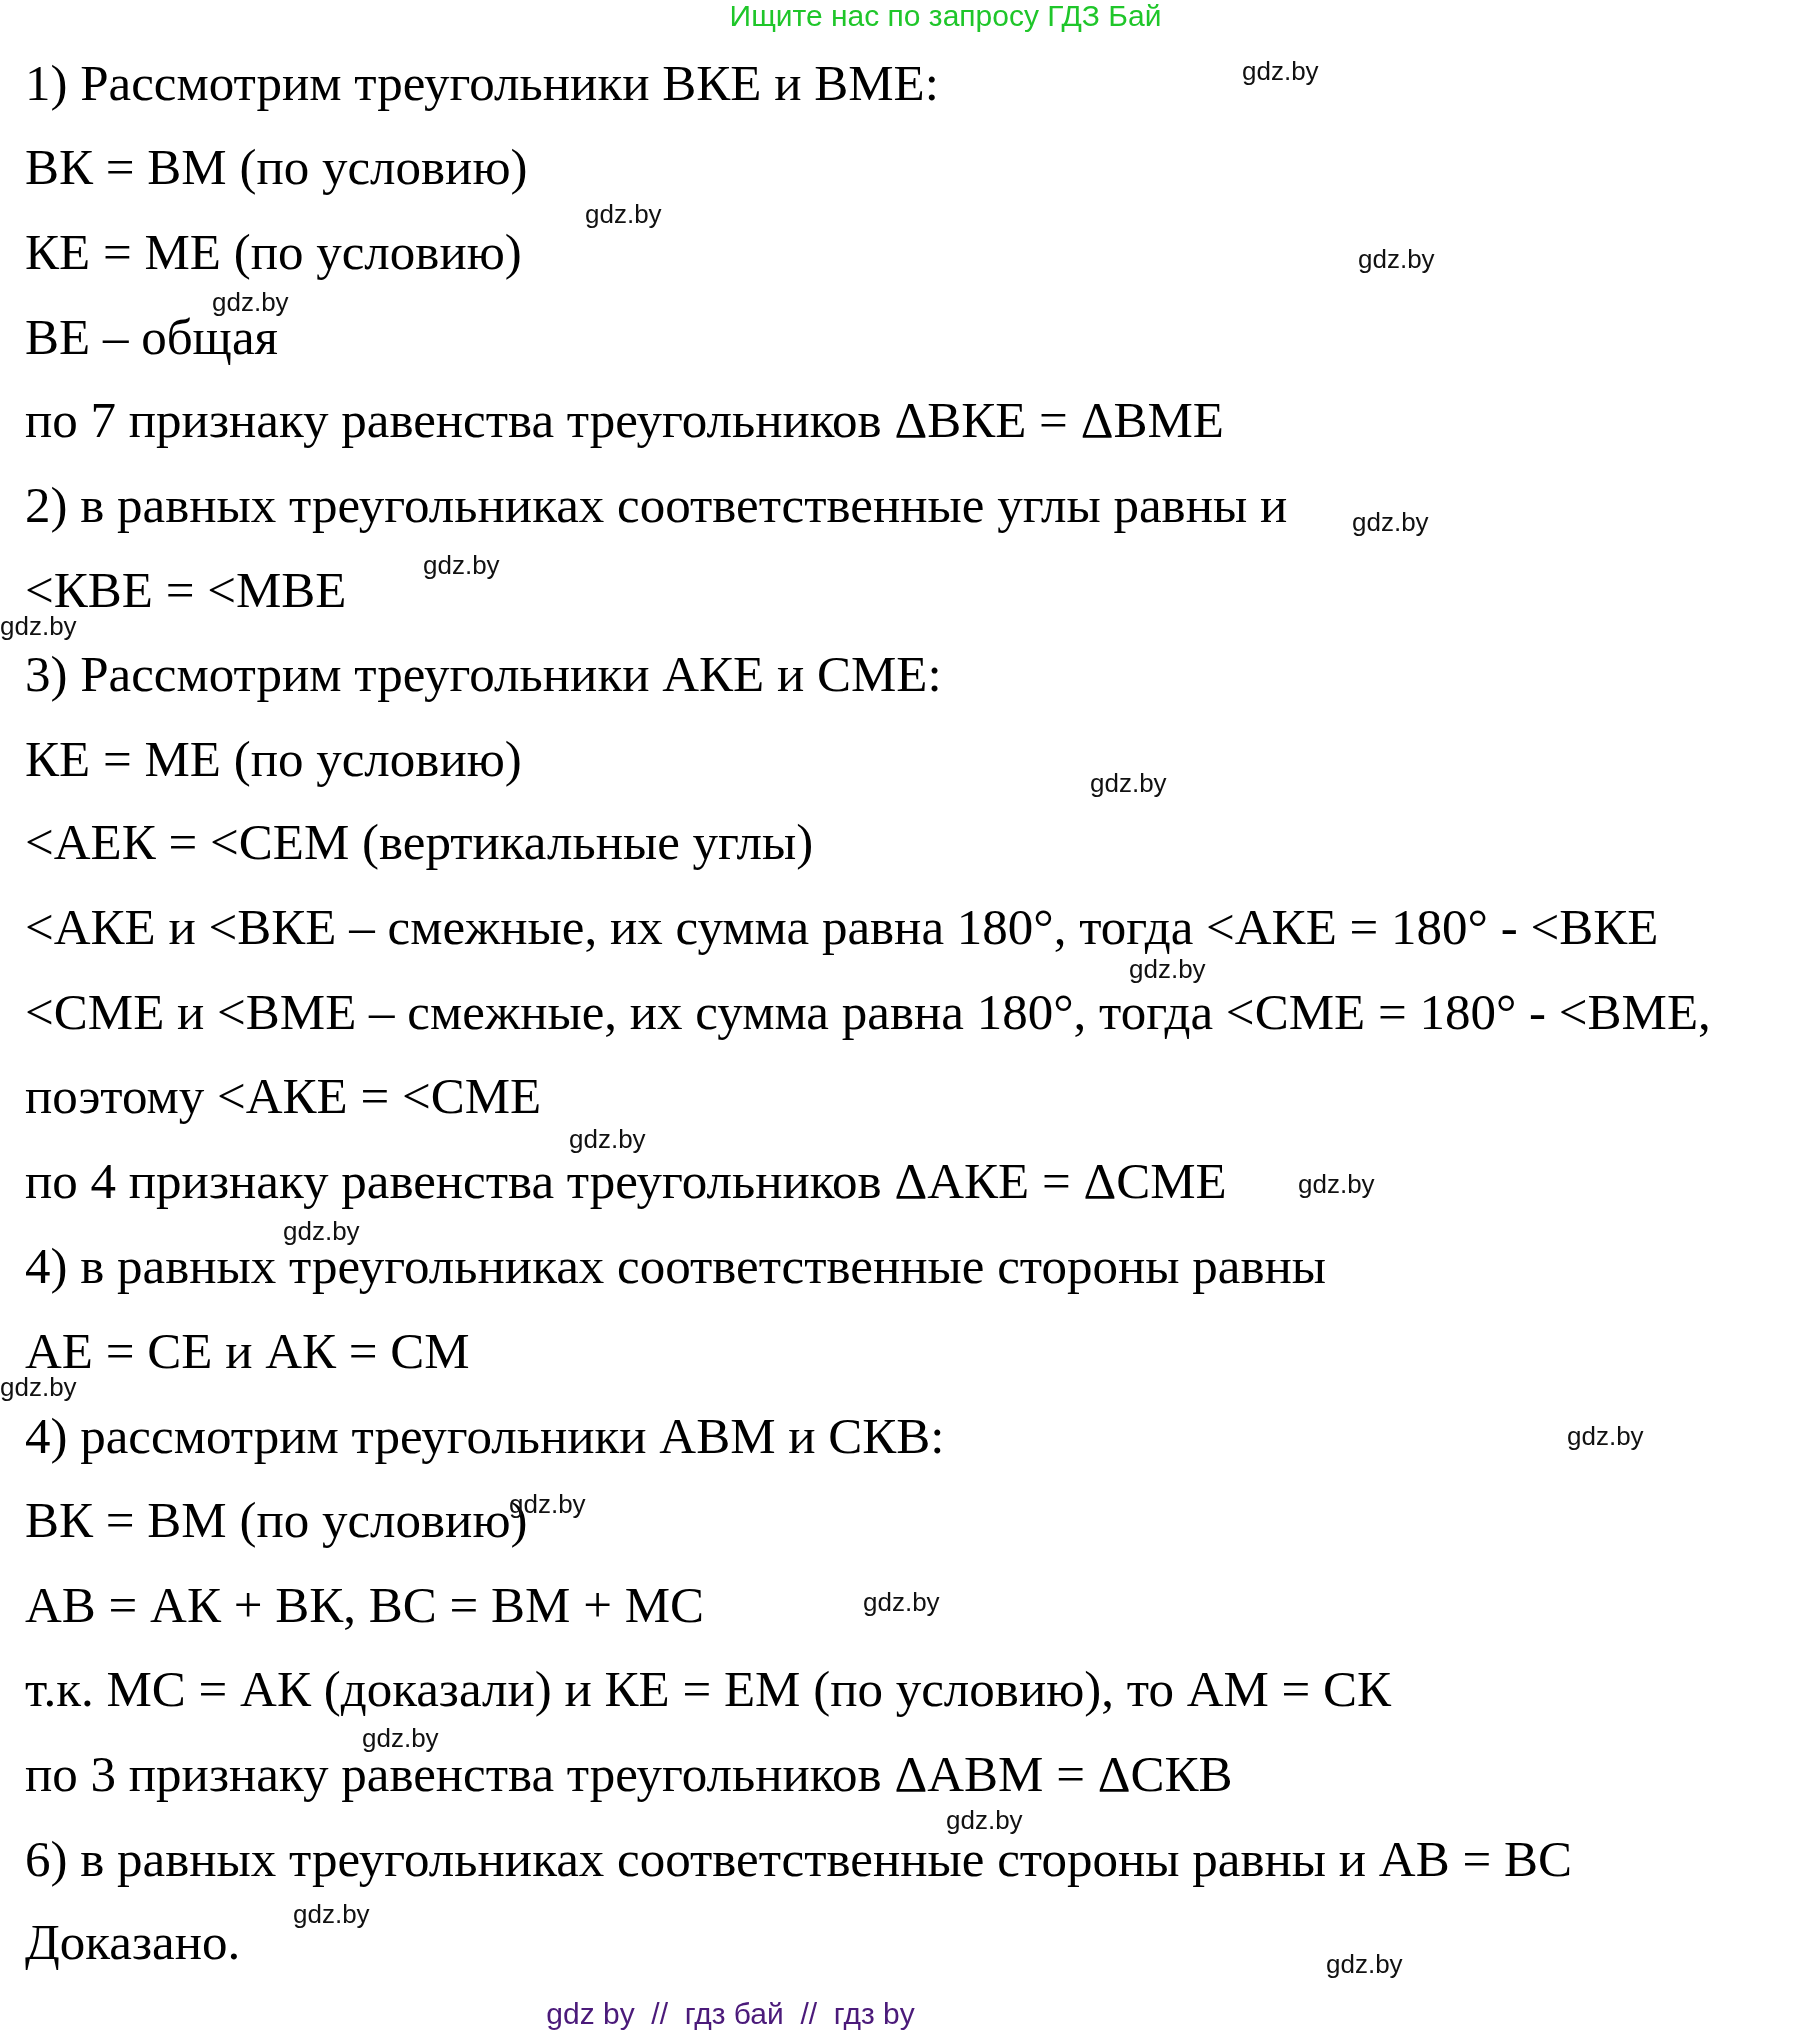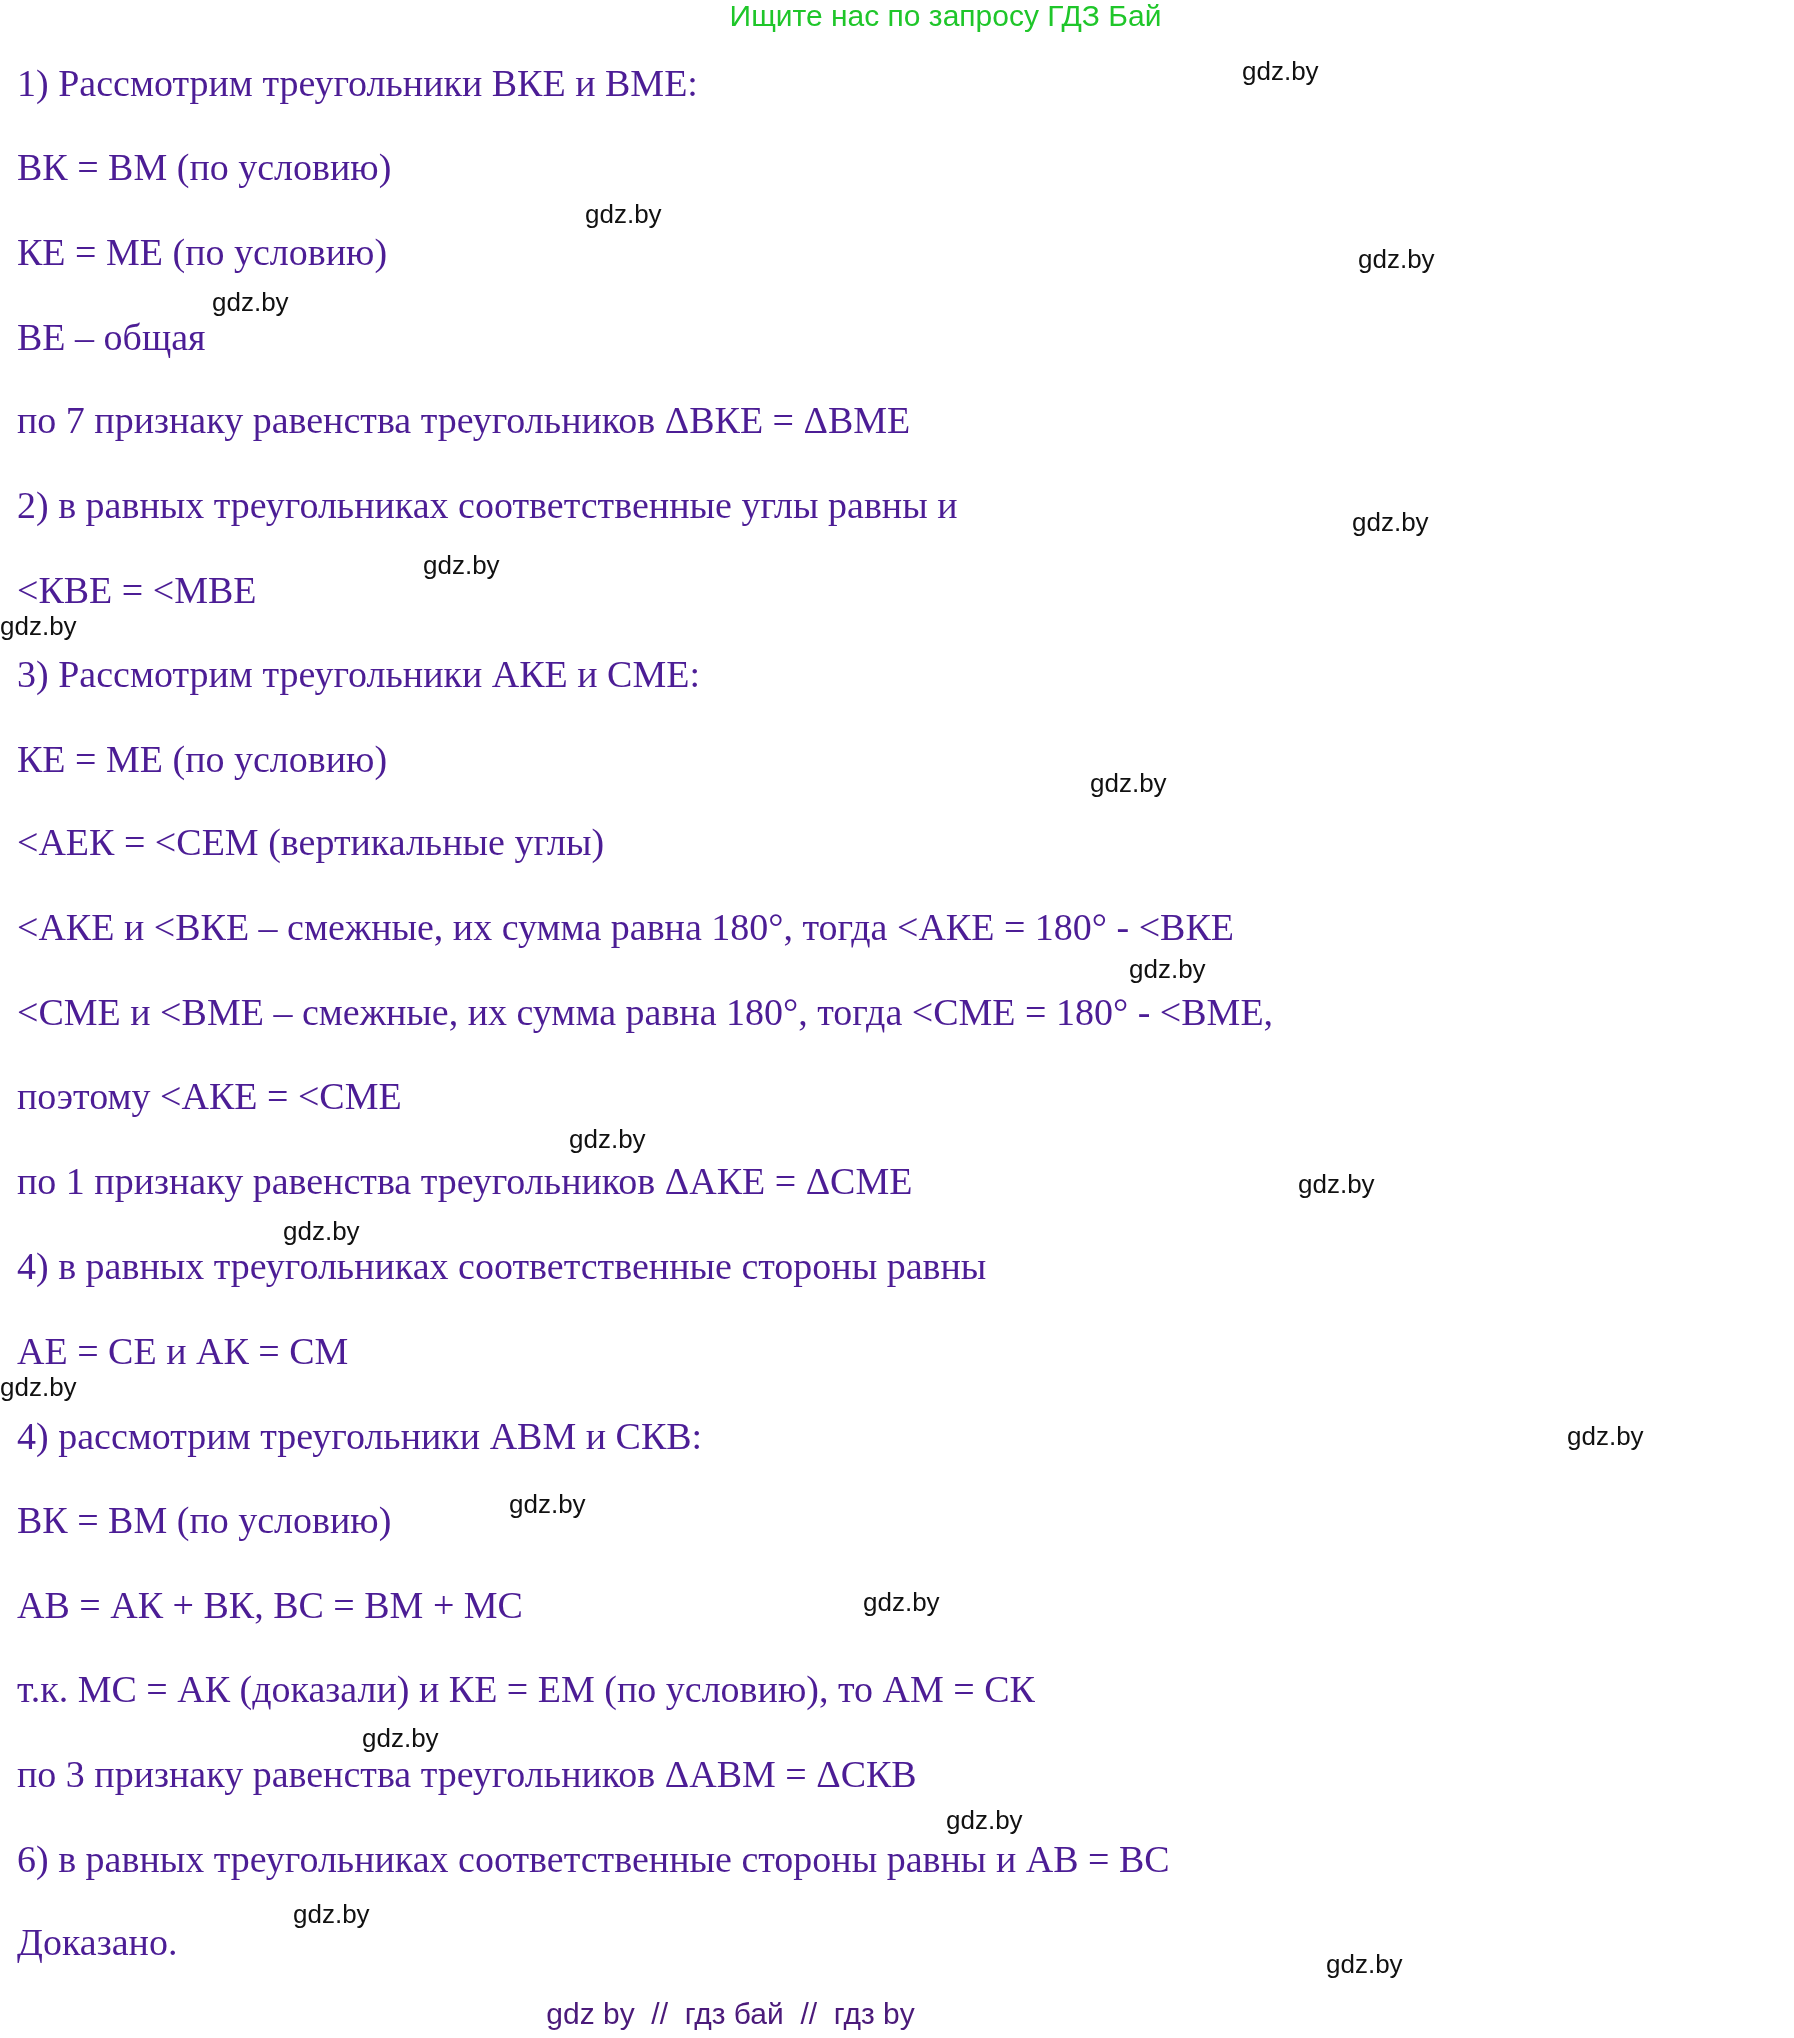--- a/index.html
+++ b/index.html
@@ -1,20 +1,20 @@
 <!DOCTYPE html>
 <html style="font-size:14.4px"><head>
 <meta charset="utf-8">
 <style>
   html, body { margin:0; padding:0; background:#ffffff; }
   body { width:1795px; height:2039px; position:relative; overflow:hidden; }
   .header { position:absolute; top:0; left:0; width:1795px; text-align:center;
     font-family:"Liberation Sans", sans-serif; font-size:30px; color:#1fc62a; line-height:32px;padding-left:48px; }
-  .line { position:absolute; left:17px; font-family:"Liberation Serif", serif;
-    font-size:38px; color:#4c1d95; white-space:nowrap; line-height:54px; }
+  .line { position:absolute; left:25px; font-family:"Liberation Serif", serif;
+    font-size:51px; color:#000000; white-space:nowrap; line-height:54px; }
   .wm { position:absolute; font-family:"Liberation Sans", sans-serif; font-size:26px;
     color:#111; white-space:nowrap; line-height:27px; }
   .footer { position:absolute; top:1996px; left:0; width:1461px; text-align:center;
     font-family:"Liberation Sans", sans-serif; font-size:30px; color:#4b1a7a; line-height:36px; white-space:pre; }
 </style>
 </head>
 <body>
 
 <div class="header">Ищите нас по запросу ГДЗ Бай</div>
 
@@ -25,21 +25,21 @@
   <div class="line" style="top:310px">ВЕ – общая</div>
   <div class="line" style="top:393px">по 7 признаку равенства треугольников ΔВКЕ = ΔВМЕ</div>
   <div class="line" style="top:478px">2) в равных треугольниках соответственные углы равны и</div>
   <div class="line" style="top:563px">&lt;КВЕ = &lt;МВЕ</div>
   <div class="line" style="top:647px">3) Рассмотрим треугольники АКЕ и СМЕ:</div>
   <div class="line" style="top:732px">КЕ = МЕ (по условию)</div>
   <div class="line" style="top:815px">&lt;АЕК = &lt;СЕМ (вертикальные углы)</div>
   <div class="line" style="top:900px">&lt;АКЕ и &lt;ВКЕ – смежные, их сумма равна 180°, тогда &lt;АКЕ = 180° - &lt;ВКЕ</div>
   <div class="line" style="top:985px">&lt;СМЕ и &lt;ВМЕ – смежные, их сумма равна 180°, тогда &lt;СМЕ = 180° - &lt;ВМЕ,</div>
   <div class="line" style="top:1069px">поэтому &lt;АКЕ = &lt;СМЕ</div>
-  <div class="line" style="top:1154px">по 1 признаку равенства треугольников ΔАКЕ = ΔСМЕ</div>
+  <div class="line" style="top:1154px">по 4 признаку равенства треугольников ΔАКЕ = ΔСМЕ</div>
   <div class="line" style="top:1239px">4) в равных треугольниках соответственные стороны равны</div>
   <div class="line" style="top:1324px">АЕ = СЕ и АК = СМ</div>
   <div class="line" style="top:1409px">4) рассмотрим треугольники АВМ и СКВ:</div>
   <div class="line" style="top:1493px">ВК = ВМ (по условию)</div>
   <div class="line" style="top:1578px">АВ = АК + ВК, ВС = ВМ + МС</div>
   <div class="line" style="top:1662px">т.к. МС = АК (доказали) и КЕ = ЕМ (по условию), то АМ = СК</div>
   <div class="line" style="top:1747px">по 3 признаку равенства треугольников ΔАВМ = ΔСКВ</div>
   <div class="line" style="top:1832px">6) в равных треугольниках соответственные стороны равны и АВ = ВС</div>
   <div class="line" style="top:1915px">Доказано.</div>
 </div>

